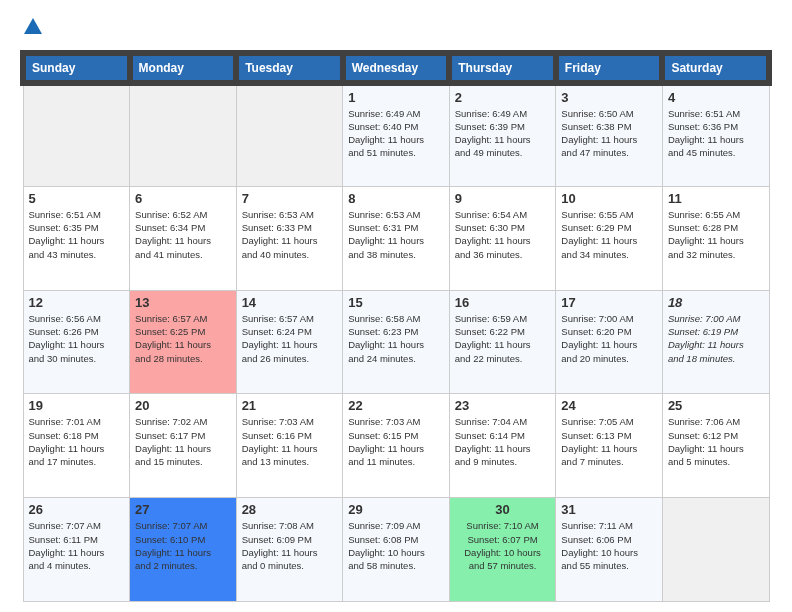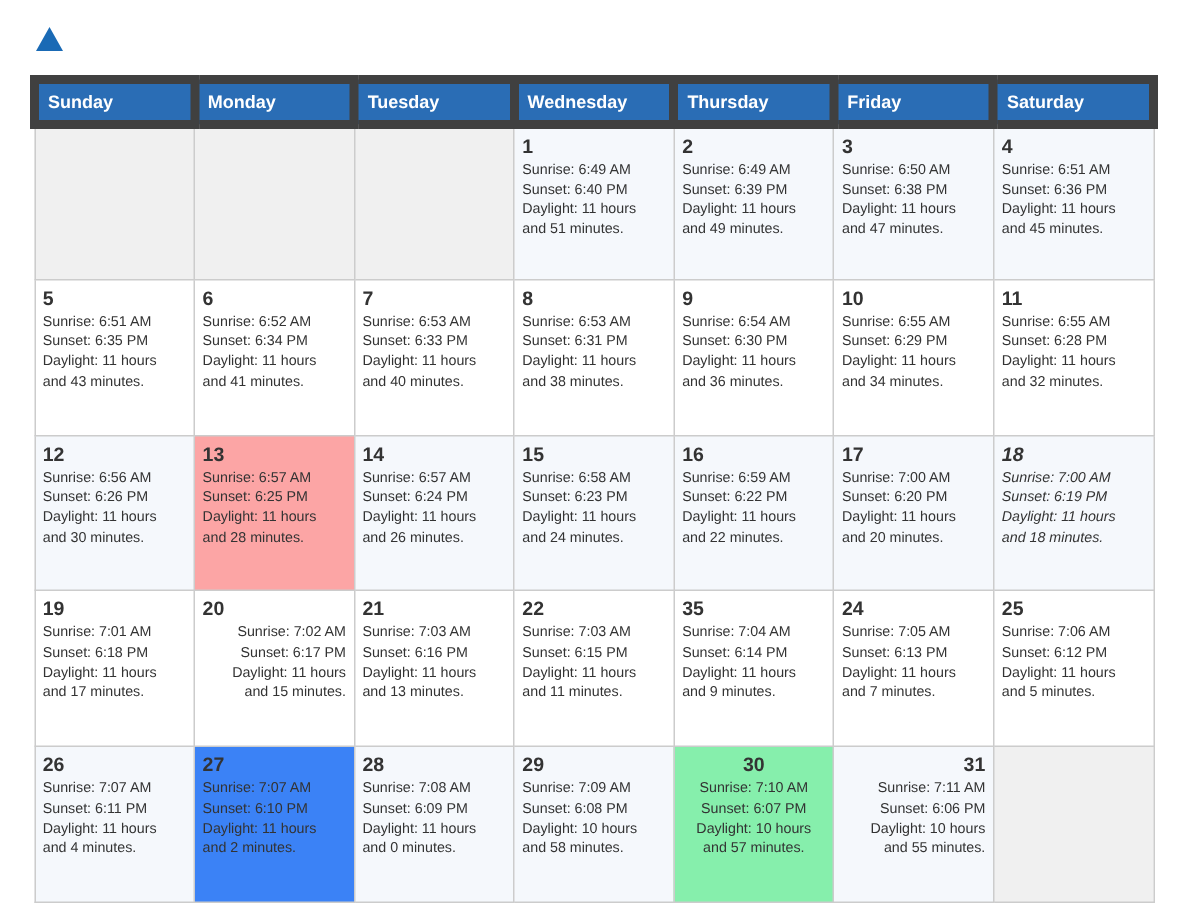--- a/index.html
+++ b/index.html
@@ -275,41 +275,41 @@
         <tr>
           <td style="background: rgb(255, 255, 255);">
             <span class="day-num">19</span>
             <div class="day-info" style="white-space: pre-line;">Sunrise: 7:01 AM
 Sunset: 6:18 PM
 Daylight: 11 hours
 and 17 minutes.</div>
           </td>
           <td style="background: rgb(255, 255, 255);">
             <span class="day-num">20</span>
-            <div class="day-info" style="white-space: pre-line; text-align: right;">Sunrise: 7:02 AM
+            <div class="day-info" style="white-space: pre-line;">Sunrise: 7:02 AM
 Sunset: 6:17 PM
 Daylight: 11 hours
 and 15 minutes.</div>
           </td>
           <td style="background: rgb(255, 255, 255);">
             <span class="day-num">21</span>
             <div class="day-info" style="white-space: pre-line;">Sunrise: 7:03 AM
 Sunset: 6:16 PM
 Daylight: 11 hours
 and 13 minutes.</div>
           </td>
           <td style="background: rgb(255, 255, 255);">
             <span class="day-num">22</span>
             <div class="day-info" style="white-space: pre-line;">Sunrise: 7:03 AM
 Sunset: 6:15 PM
 Daylight: 11 hours
 and 11 minutes.</div>
           </td>
           <td style="background: rgb(255, 255, 255);">
-            <span class="day-num">35</span>
+            <span class="day-num">23</span>
             <div class="day-info" style="white-space: pre-line;">Sunrise: 7:04 AM
 Sunset: 6:14 PM
 Daylight: 11 hours
 and 9 minutes.</div>
           </td>
           <td style="background: rgb(255, 255, 255);">
             <span class="day-num">24</span>
             <div class="day-info" style="white-space: pre-line;">Sunrise: 7:05 AM
 Sunset: 6:13 PM
 Daylight: 11 hours
@@ -352,21 +352,21 @@
 Daylight: 10 hours
 and 58 minutes.</div>
           </td>
           <td style="background: #86efac; text-align: center;">
             <span class="day-num">30</span>
             <div class="day-info" style="white-space: pre-line;">Sunrise: 7:10 AM
 Sunset: 6:07 PM
 Daylight: 10 hours
 and 57 minutes.</div>
           </td>
-          <td style="background: rgb(245, 248, 252); text-align: right;">
+          <td style="background: rgb(245, 248, 252);">
             <span class="day-num">31</span>
             <div class="day-info" style="white-space: pre-line;">Sunrise: 7:11 AM
 Sunset: 6:06 PM
 Daylight: 10 hours
 and 55 minutes.</div>
           </td>
           <td class="empty-cell" style="background: rgb(240, 240, 240);"></td>
         </tr>
       </tbody>
   </table>

